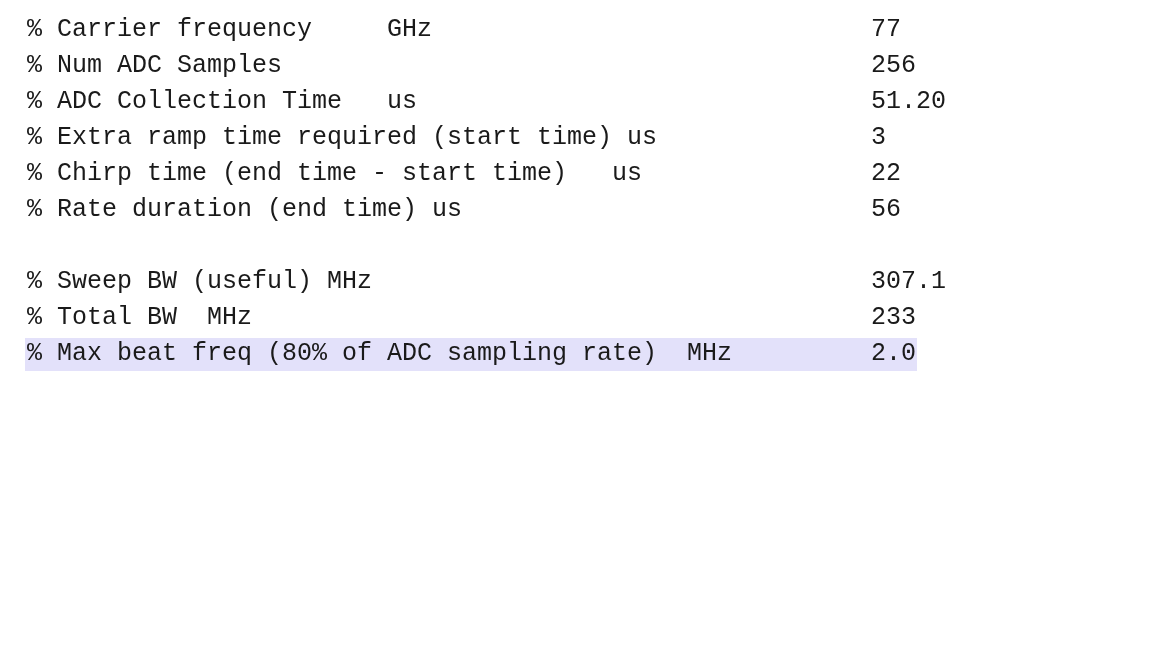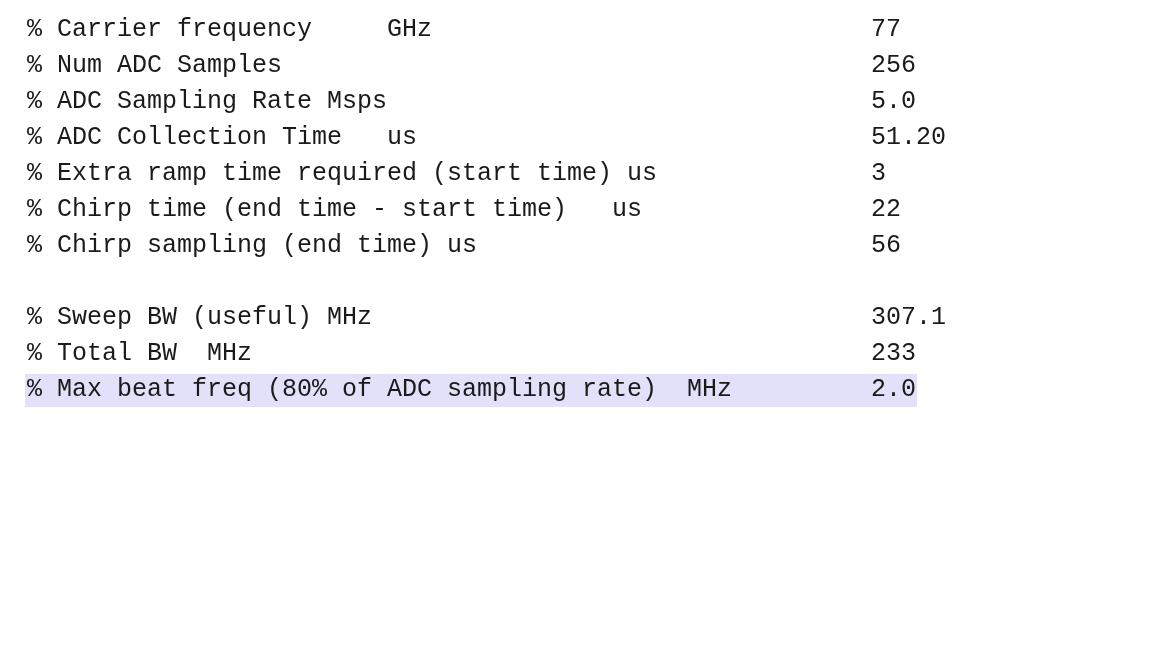--- a/index.html
+++ b/index.html
@@ -71,22 +71,21 @@
   .code-line.selected-line .line-value {
     z-index: 1;
   }
 </style>
 </head>
 <body>
 
 <div id="code-listing">
     <div class="code-line"><span class="line-text">% Carrier frequency     GHz</span><span class="line-value">77</span></div>
     <div class="code-line"><span class="line-text">% Num ADC Samples</span><span class="line-value">256</span></div>
-    <div class="code-line"><span class="line-text">% ADC Sampling Rate Msps</span><span class="line-value">5.0</span></div>
     <div class="code-line"><span class="line-text">% ADC Collection Time   us</span><span class="line-value">51.20</span></div>
     <div class="code-line"><span class="line-text">% Extra ramp time required (start time) us</span><span class="line-value">3</span></div>
     <div class="code-line"><span class="line-text">% Chirp time (end time - start time)   us</span><span class="line-value">22</span></div>
-    <div class="code-line"><span class="line-text">% Chirp sampling (end time) us</span><span class="line-value">56</span></div>
+    <div class="code-line"><span class="line-text">% Rate duration (end time) us</span><span class="line-value">56</span></div>
     <div class="code-line blank-line"></div>
     <div class="code-line"><span class="line-text">% Sweep BW (useful) MHz</span><span class="line-value">307.1</span></div>
     <div class="code-line"><span class="line-text">% Total BW  MHz</span><span class="line-value">233</span></div>
     <div class="code-line selected-line"><div class="sel-bg"></div><span class="line-text">% Max beat freq (80% of ADC sampling rate)  MHz</span><span class="line-value">2.0</span></div>
   </div>
 
 </body></html>

